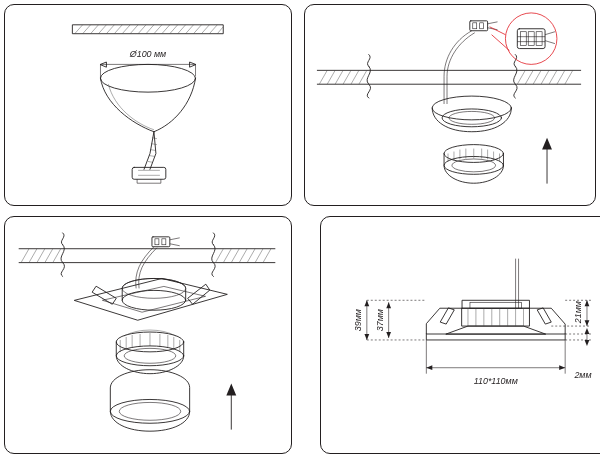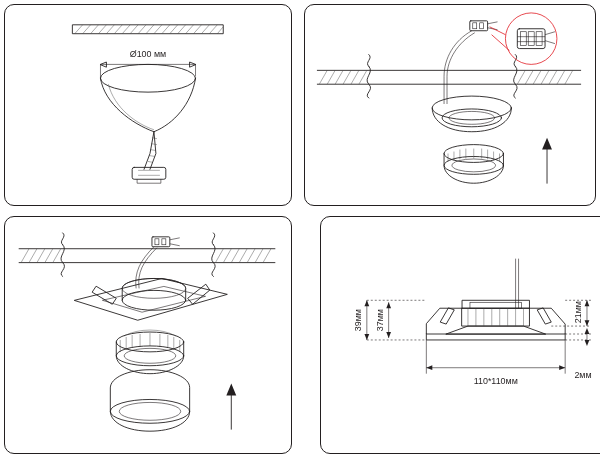--- a/index.html
+++ b/index.html
@@ -17,20 +17,21 @@
     position: relative;
     width: 600px;
     height: 458px;
   }
   .panel {
     position: absolute;
     border: 1px solid #231f20;
     border-radius: 10px;
     background: #ffffff;
     box-sizing: border-box;
+    font-style: italic;
   }
   #panel-1 { left: 4px;   top: 4px;   width: 288px; height: 202px; }
   #panel-2 { left: 304px; top: 4px;   width: 292px; height: 202px; }
   #panel-3 { left: 4px;   top: 216px; width: 288px; height: 238px; }
   #panel-4 { left: 320px; top: 216px; width: 292px; height: 238px; }
   .panel svg {
     position: absolute;
     left: 0; top: 0;
     width: 100%;
     height: 100%;

